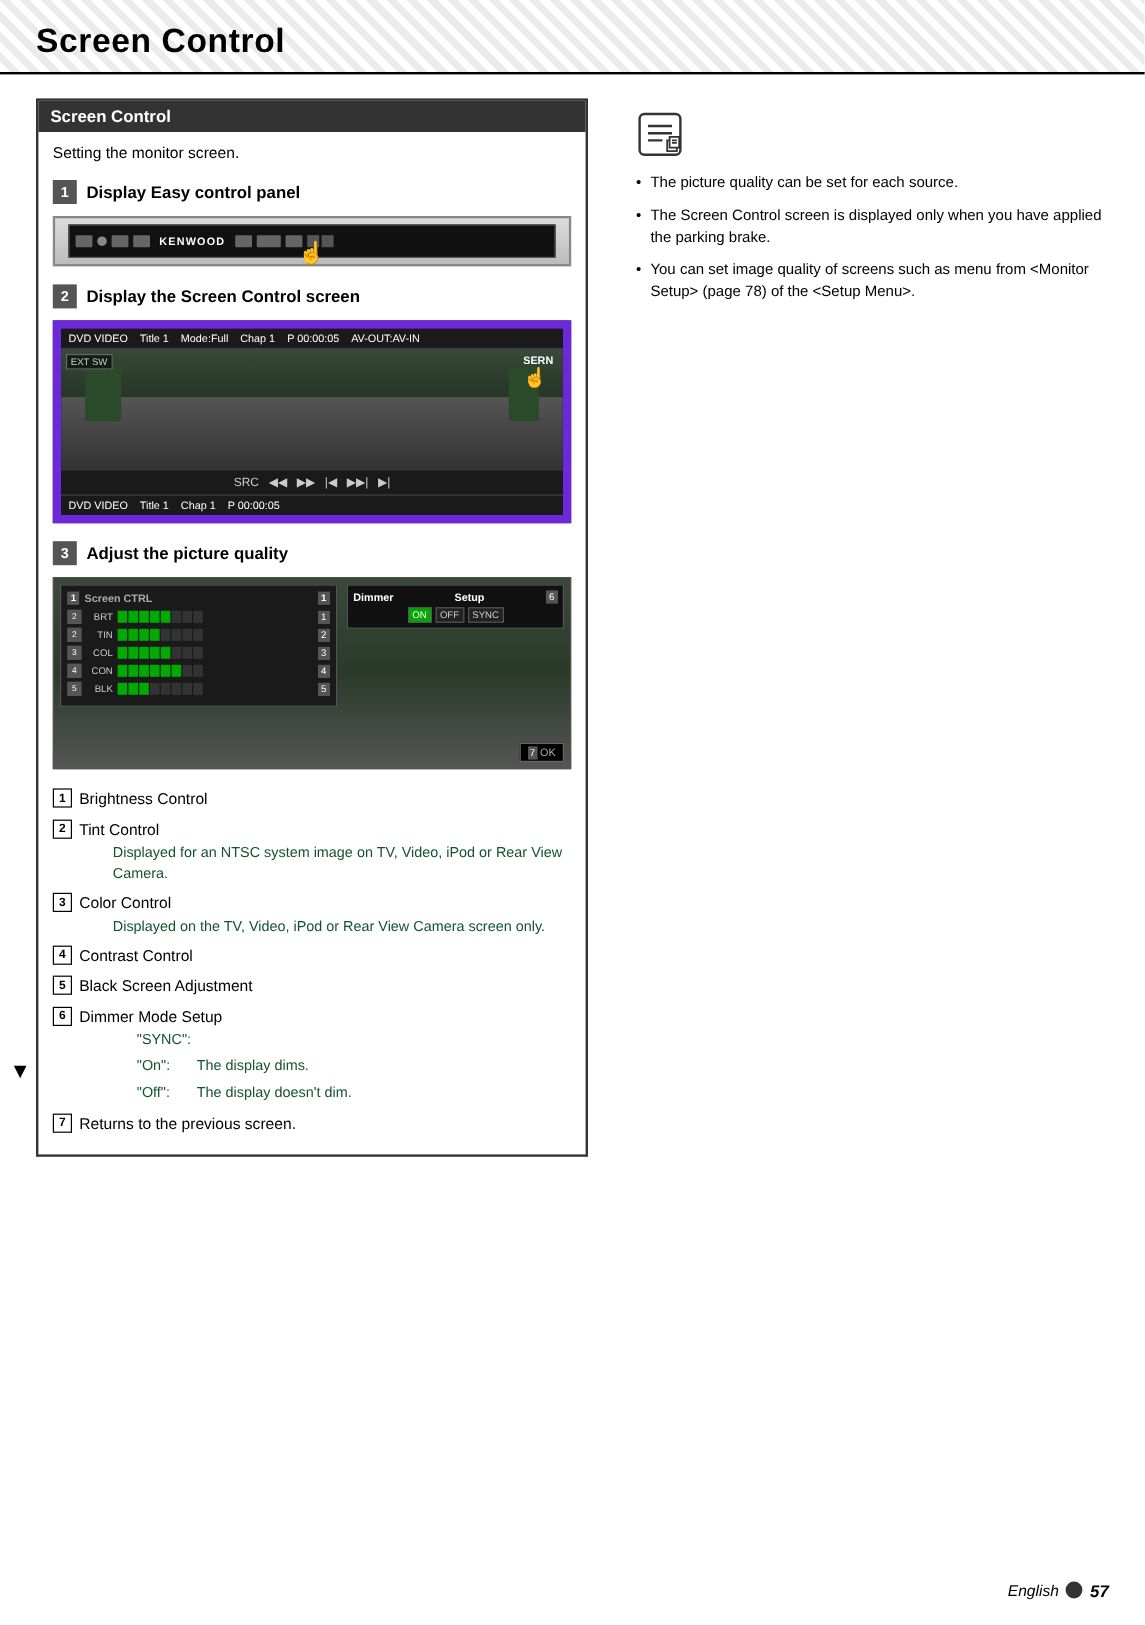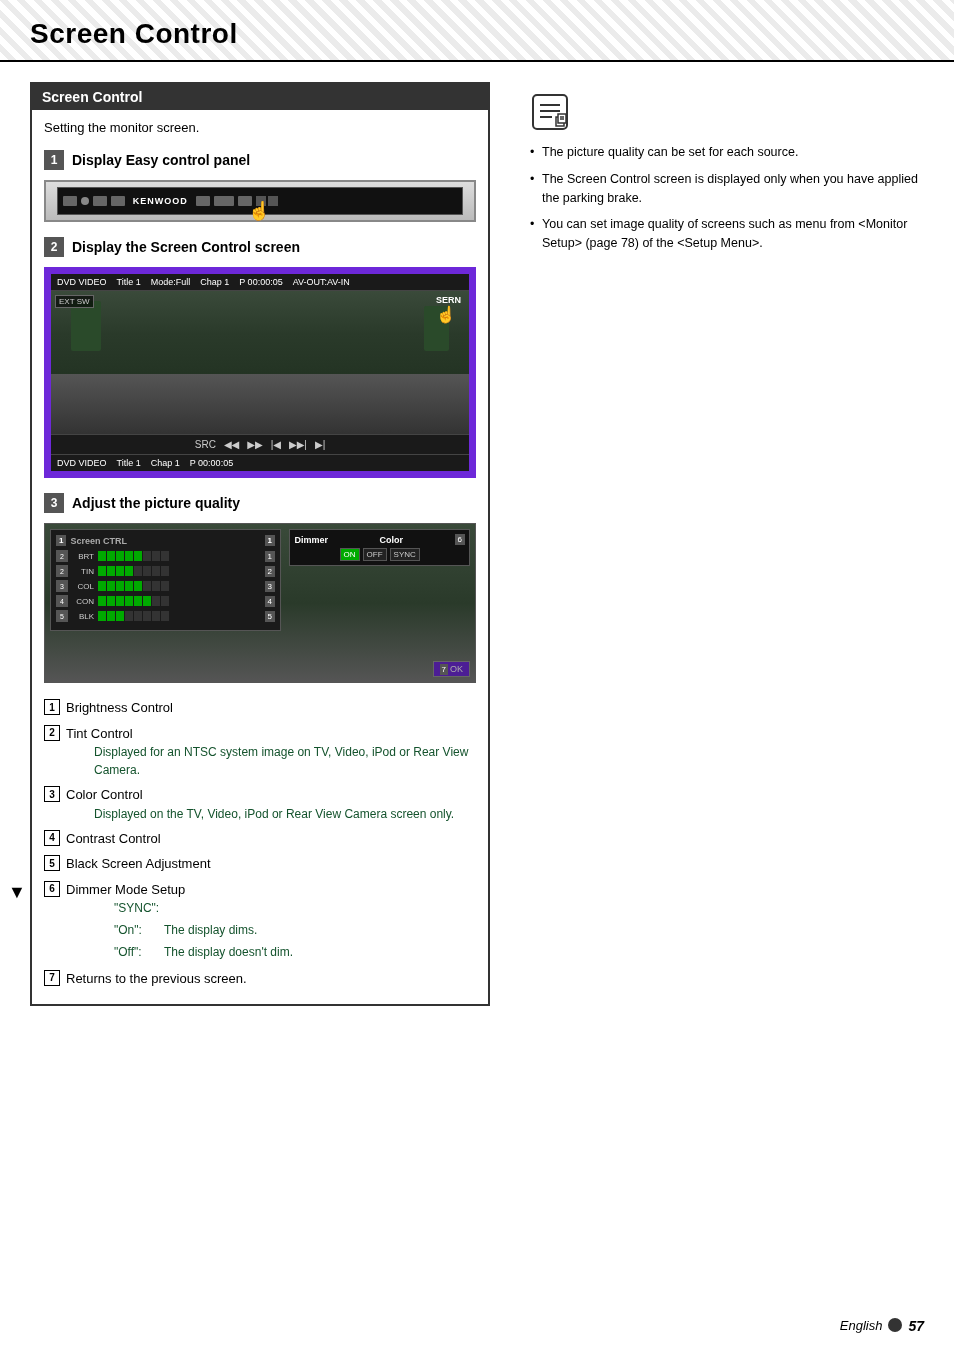--- a/index.html
+++ b/index.html
@@ -153,21 +153,21 @@
     .dvd-topbar {
       background: #1a1a1a;
       color: #fff;
       font-size: 9px;
       padding: 3px 6px;
       display: flex;
       gap: 10px;
       border-bottom: 1px solid #444;
     }
     .dvd-content {
-      height: 143px;
+      height: 100px;
       background: linear-gradient(to bottom, #3a4a3a 0%, #2a3a2a 30%, #1a2a1a 100%);
       position: relative;
       overflow: hidden;
     }
     .dvd-road {
       position: absolute;
       bottom: 0; left: 0; right: 0;
       height: 60px;
       background: linear-gradient(to bottom, #555 0%, #333 100%);
     }
@@ -561,31 +561,31 @@
                   <div class="ctrl-seg off"></div>
                   <div class="ctrl-seg off"></div>
               </div>
               <span style="background:#555;color:#fff;font-size:8px;padding:1px 3px;margin-left:auto;">5</span>
             </div>
           </div>
 
           <div class="dimmer-panel">
             <div style="display:flex;justify-content:space-between;align-items:center;margin-bottom:3px;">
               <span style="color:#fff;font-size:9px;font-weight:bold;">Dimmer</span>
-              <span style="color:#fff;font-size:9px;font-weight:bold;">Color</span>
+              <span style="color:#fff;font-size:9px;font-weight:bold;">Setup</span>
               <span style="background:#555;color:#fff;font-size:8px;padding:1px 3px;">6</span>
             </div>
             <div class="dimmer-btns">
               <span class="dimmer-btn active">ON</span>
               <span class="dimmer-btn">OFF</span>
               <span class="dimmer-btn">SYNC</span>
             </div>
           </div>
 
-          <div style="position:absolute;bottom:5px;right:5px;background:#4c1d95;color:#aaa;font-size:9px;padding:2px 6px;border:1px solid #666;z-index:3;text-align:center;">
+          <div style="position:absolute;bottom:5px;right:5px;background:#000000;color:#aaa;font-size:9px;padding:2px 6px;border:1px solid #666;z-index:3;text-align:center;">
             <span style="background:#555;color:#fff;font-size:8px;padding:1px 2px;margin-right:2px;">7</span>OK
           </div>
         </div>
 
         <ul class="items-list">
           <li>
             <span class="item-num-box">1</span>
             <span class="item-content">
               <span>Brightness Control</span>
             </span>

